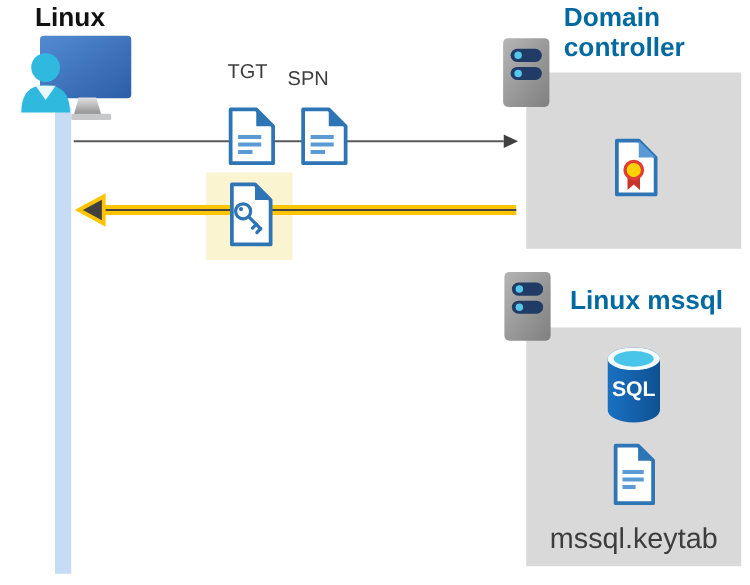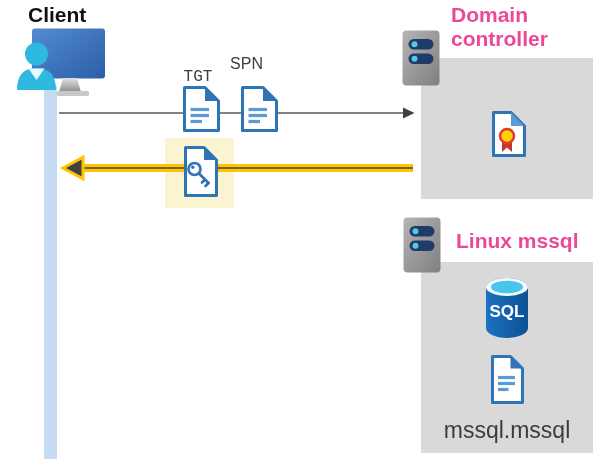--- a/index.html
+++ b/index.html
@@ -1,27 +1,27 @@
 <!DOCTYPE html>
 <html><head>
 <meta charset="utf-8">
 <style>
   html,body{margin:0;padding:0;background:#fff;}
   #canvas{
     position:relative;width:600px;height:468px;background:#fff;overflow:hidden;
     font-family:"Liberation Sans",sans-serif;
   }
   .abs{position:absolute;}
-  .label{color:#ec4899;white-space:pre-line;}
+  .label{color:#0369a1;white-space:pre-line;}
   .heading{font-weight:bold;font-size:21px;line-height:24px;}
   .client-label{left:28px;top:3px;font-weight:bold;font-size:21px;color:#111;}
   .dc-label{left:451px;top:3px;width:142px;}
   .linux-label{left:456px;top:229px;width:142px;}
   .small-label{font-size:16px;color:#3d3d3d;text-align:center;}
-  .tgt-label{left:178px;top:68px;width:40px;font-family:Liberation Mono, monospace;}
+  .tgt-label{left:178px;top:49px;width:40px;}
   .spn-label{left:223px;top:55px;width:40px;text-align:right;}
   .keytab-label{left:421px;top:417px;width:172px;text-align:center;font-size:23px;color:#3d3d3d;}
   .lifeline{left:44px;top:86px;width:13px;height:373px;background:#C6DBF4;z-index:1;}
   .highlight{left:165px;top:138px;width:69px;height:70px;background:#FBF4D0;z-index:1;}
   .graybox{background:#D9D9D9;z-index:1;}
   .dc-box{left:421px;top:58px;width:172px;height:141px;}
   .linux-box{left:421px;top:262px;width:172px;height:191px;}
   .z2{z-index:2;}
   .z3{z-index:3;}
   .client-icon{left:12px;top:26px;}
@@ -50,21 +50,21 @@
       <line x1="59" y1="113" x2="403" y2="113" stroke="#595959" stroke-width="1.6"></line>
       <polygon points="403,107.6 414.5,113 403,118.4" fill="#404040"></polygon>
     </g>
     <g>
       <line x1="80" y1="168" x2="413" y2="168" stroke="#FFC400" stroke-width="8"></line>
       <line x1="80" y1="168" x2="413" y2="168" stroke="#454545" stroke-width="1.7"></line>
       <polygon points="63,168 83,157.2 83,178.8" fill="#404040" stroke="#FFC400" stroke-width="3"></polygon>
     </g>
   </svg>
 
-  <div class="abs label client-label z3">Client</div>
+  <div class="abs label client-label z3">Linux</div>
   <svg class="abs client-icon z3" width="96" height="72" viewBox="0 0 96 72">
     <defs>
       <linearGradient id="gMon" x1="0" y1="0" x2="1" y2="1">
         <stop offset="0" stop-color="#538BD2"></stop>
           <stop offset="1" stop-color="#2B5EA7"></stop>
       </linearGradient>
       <linearGradient id="gStand" x1="0" y1="0" x2="0" y2="1">
         <stop offset="0" stop-color="#E2E2E2"></stop>
           <stop offset="1" stop-color="#8E8E8E"></stop>
       </linearGradient>
@@ -159,15 +159,15 @@
   </svg>
 
   <svg class="abs keytab-doc z3" width="38" height="51" viewBox="0 0 38 51">
     <path d="M5.5 2.5 H23.5 L35.5 14.5 V48.5 H5.5 Z" fill="#FFFFFF" stroke="#2E75B6" stroke-width="3" stroke-linejoin="round"></path>
     <path d="M23.5 2.5 V14.5 H35.5 Z" fill="#2E75B6"></path>
     <line x1="11" y1="23.5" x2="28" y2="23.5" stroke="#5B9BD5" stroke-width="3.2"></line>
     <line x1="11" y1="29.5" x2="28" y2="29.5" stroke="#5B9BD5" stroke-width="3.2"></line>
     <line x1="11" y1="35.5" x2="21.5" y2="35.5" stroke="#5B9BD5" stroke-width="3.2"></line>
   </svg>
 
-  <div class="abs keytab-label z3">mssql.mssql</div>
+  <div class="abs keytab-label z3">mssql.keytab</div>
 
 </div>
 
 </body></html>

